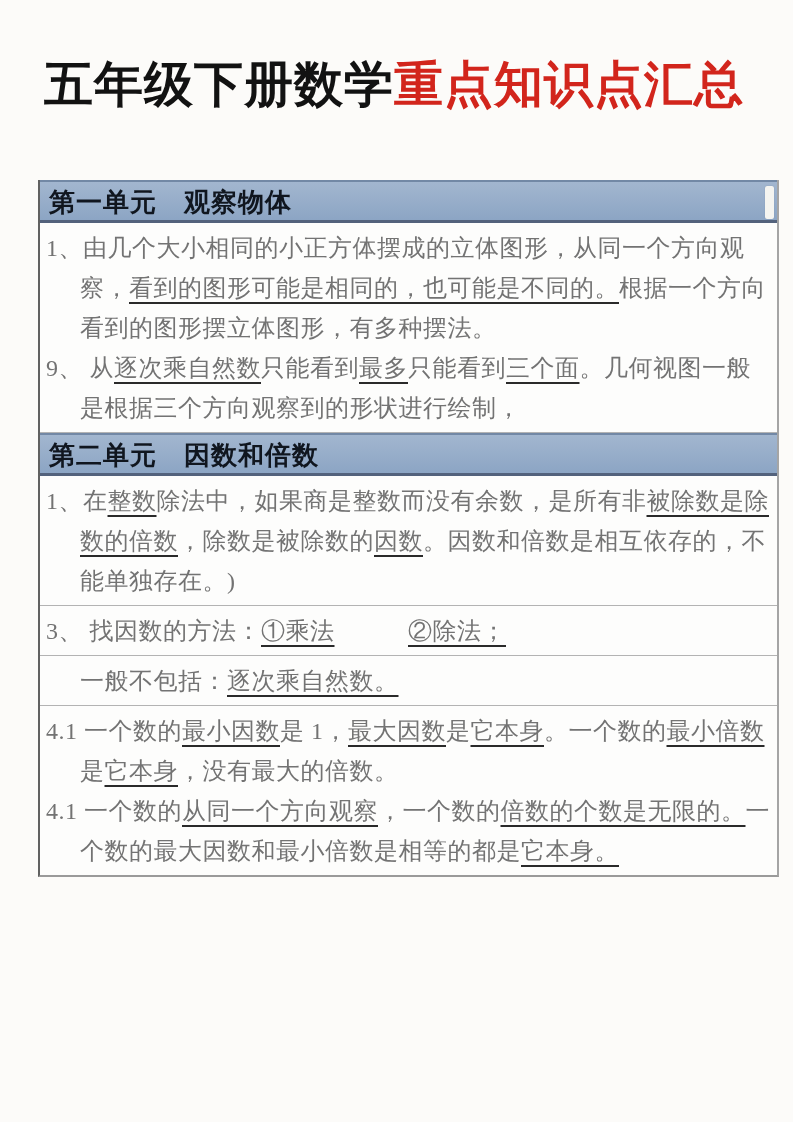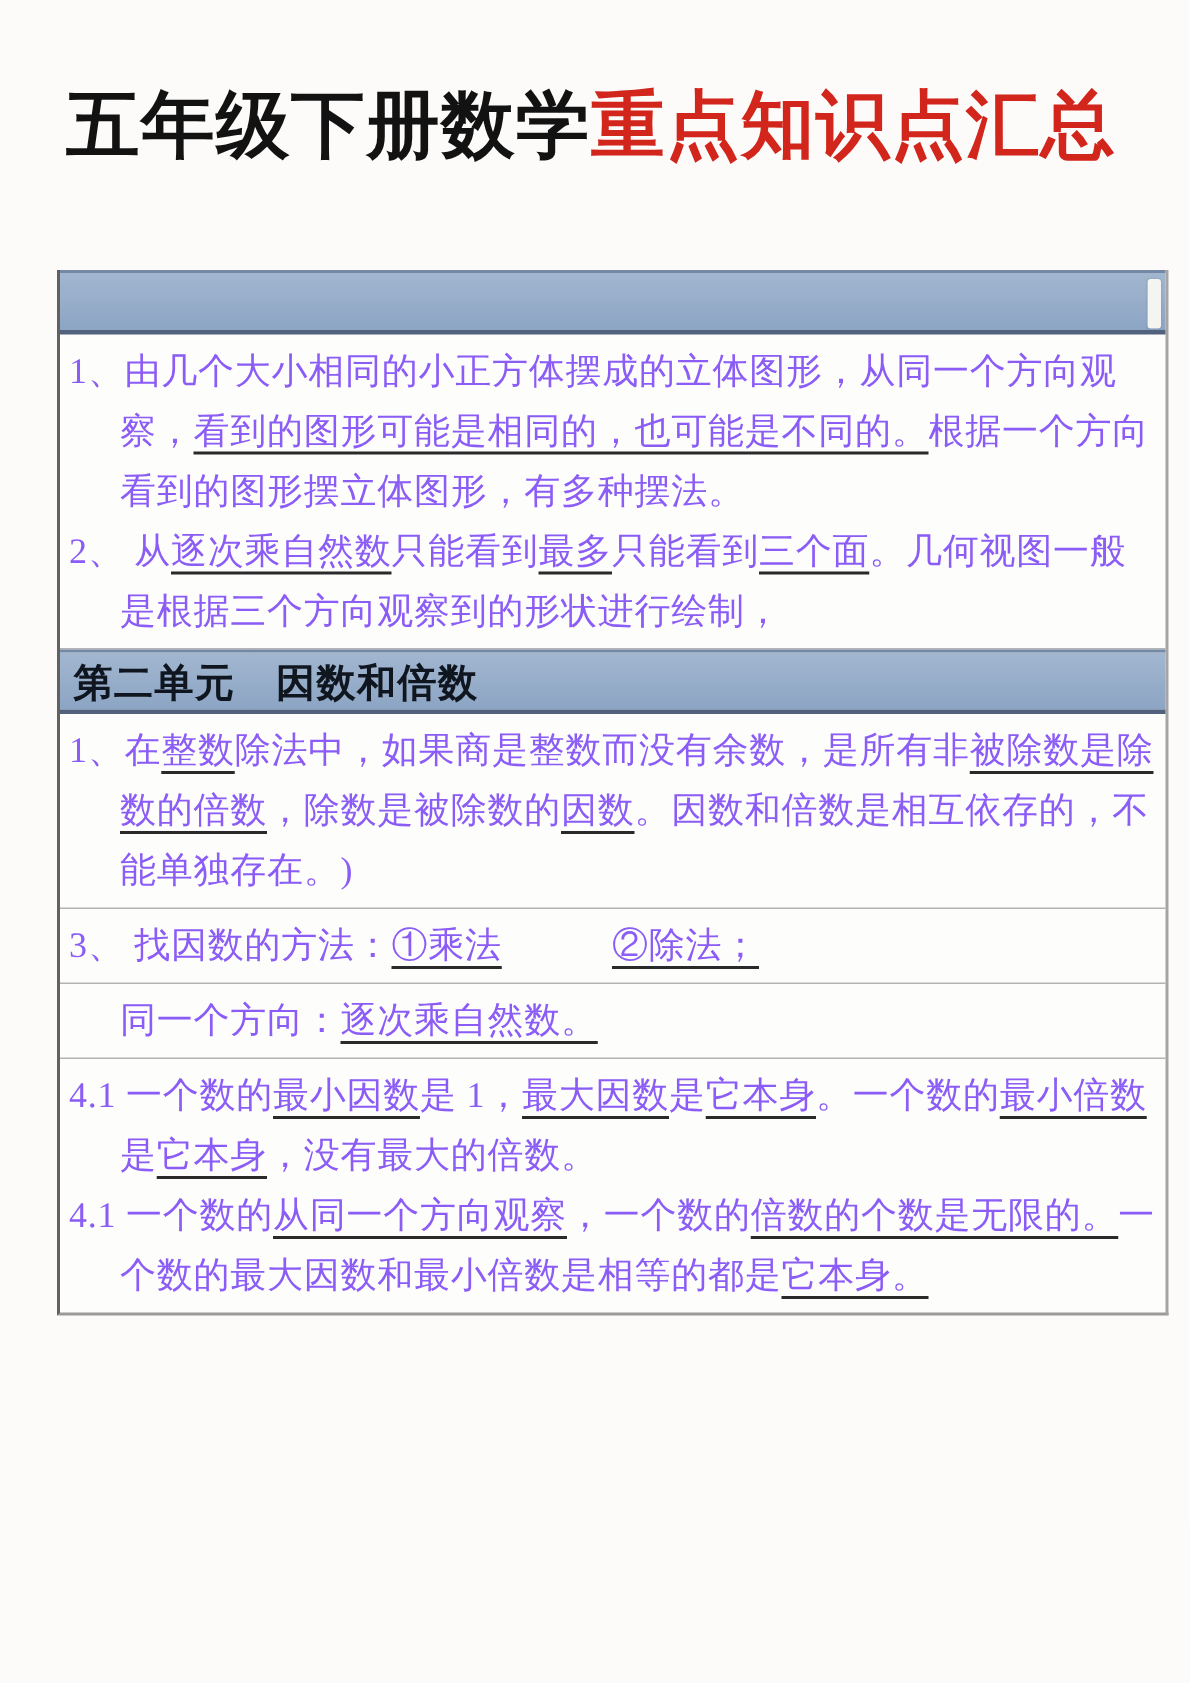--- a/index.html
+++ b/index.html
@@ -58,53 +58,53 @@
     box-shadow: 0 0 1px #7288a5;
   }
   .row {
     padding: 5px 6px 4px 6px;
     border-bottom: 1px solid #b3b3b3;
   }
   .row:last-child { border-bottom: none; }
   .item {
     font-size: 24px;
     line-height: 40px;
-    color: #8b5cf6;
+    color: #737373;
     letter-spacing: 0.5px;
     padding-left: 34px;
     text-indent: -34px;
   }
   .item.indent { text-indent: 0; }
   .u {
     text-decoration: underline;
     text-decoration-thickness: 2px;
     text-underline-offset: 6px;
     text-decoration-color: #2a2a2a;
   }
 </style>
 </head>
 <body>
 
 <div class="page">
   <h1 class="title"><span class="t-black">五年级下册数学</span><span class="t-red">重点知识点汇总</span></h1>
   <div class="doc-table" id="doc-table">
-      <div class="sec-header"><span class="scroll-thumb"></span></div>
+      <div class="sec-header"><span>第一单元　观察物体</span><span class="scroll-thumb"></span></div>
       <div class="row">
         <p class="item"><span>1、由几个大小相同的小正方体摆成的立体图形，从同一个方向观察，</span><span class="u">看到的图形可能是相同的，也可能是不同的。</span><span>根据一个方向看到的图形摆立体图形，有多种摆法。</span></p>
-        <p class="item"><span>2、 从</span><span class="u">逐次乘自然数</span><span>只能看到</span><span class="u">最多</span><span>只能看到</span><span class="u">三个面</span><span>。几何视图一般是根据三个方向观察到的形状进行绘制，</span></p>
+        <p class="item"><span>9、 从</span><span class="u">逐次乘自然数</span><span>只能看到</span><span class="u">最多</span><span>只能看到</span><span class="u">三个面</span><span>。几何视图一般是根据三个方向观察到的形状进行绘制，</span></p>
       </div>
       <div class="sec-header"><span>第二单元　因数和倍数</span></div>
       <div class="row">
         <p class="item"><span>1、在</span><span class="u">整数</span><span>除法中，如果商是整数而没有余数，是所有非</span><span class="u">被除数是除数的倍数</span><span>，除数是被除数的</span><span class="u">因数</span><span>。因数和倍数是相互依存的，不能单独存在。)</span></p>
       </div>
       <div class="row">
         <p class="item"><span>3、 找因数的方法：</span><span class="u">①乘法</span><span>　　　</span><span class="u">②除法；</span></p>
       </div>
       <div class="row">
-        <p class="item indent"><span>同一个方向：</span><span class="u">逐次乘自然数。</span></p>
+        <p class="item indent"><span>一般不包括：</span><span class="u">逐次乘自然数。</span></p>
       </div>
       <div class="row">
         <p class="item"><span>4.1 一个数的</span><span class="u">最小因数</span><span>是 1，</span><span class="u">最大因数</span><span>是</span><span class="u">它本身</span><span>。一个数的</span><span class="u">最小倍数</span><span>是</span><span class="u">它本身</span><span>，没有最大的倍数。</span></p>
         <p class="item"><span>4.1 一个数的</span><span class="u">从同一个方向观察</span><span>，一个数的</span><span class="u">倍数的个数是无限的。</span><span>一个数的最大因数和最小倍数是相等的都是</span><span class="u">它本身。</span></p>
         <p class="item"></p>
       </div>
     </div>
 </div>
 
 </body></html>

